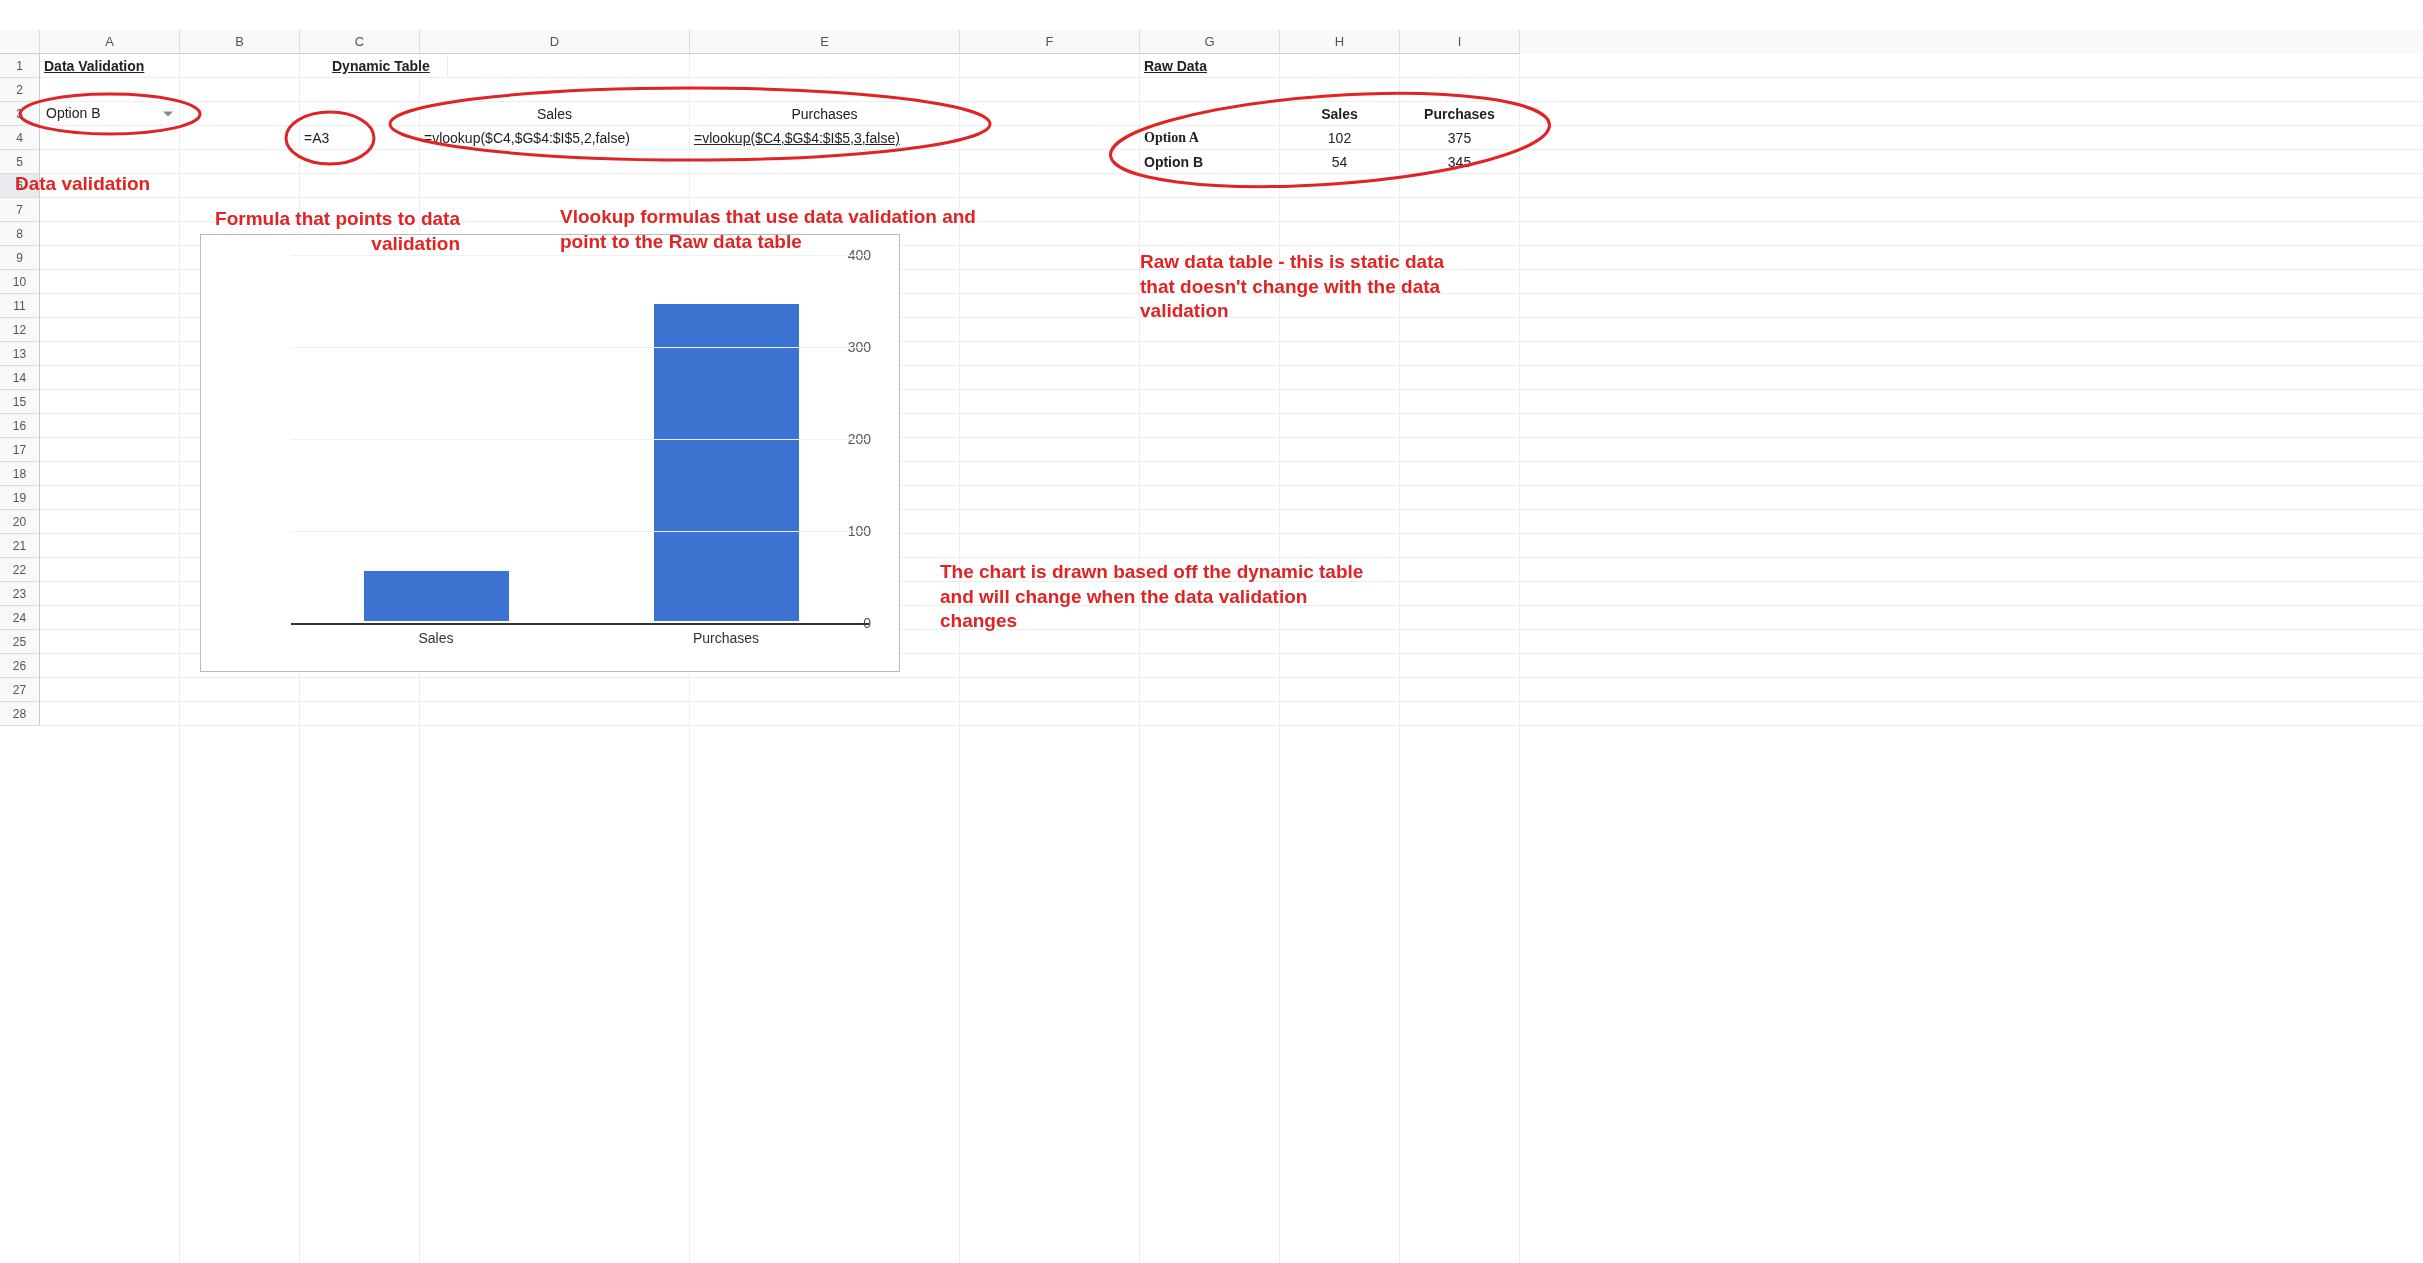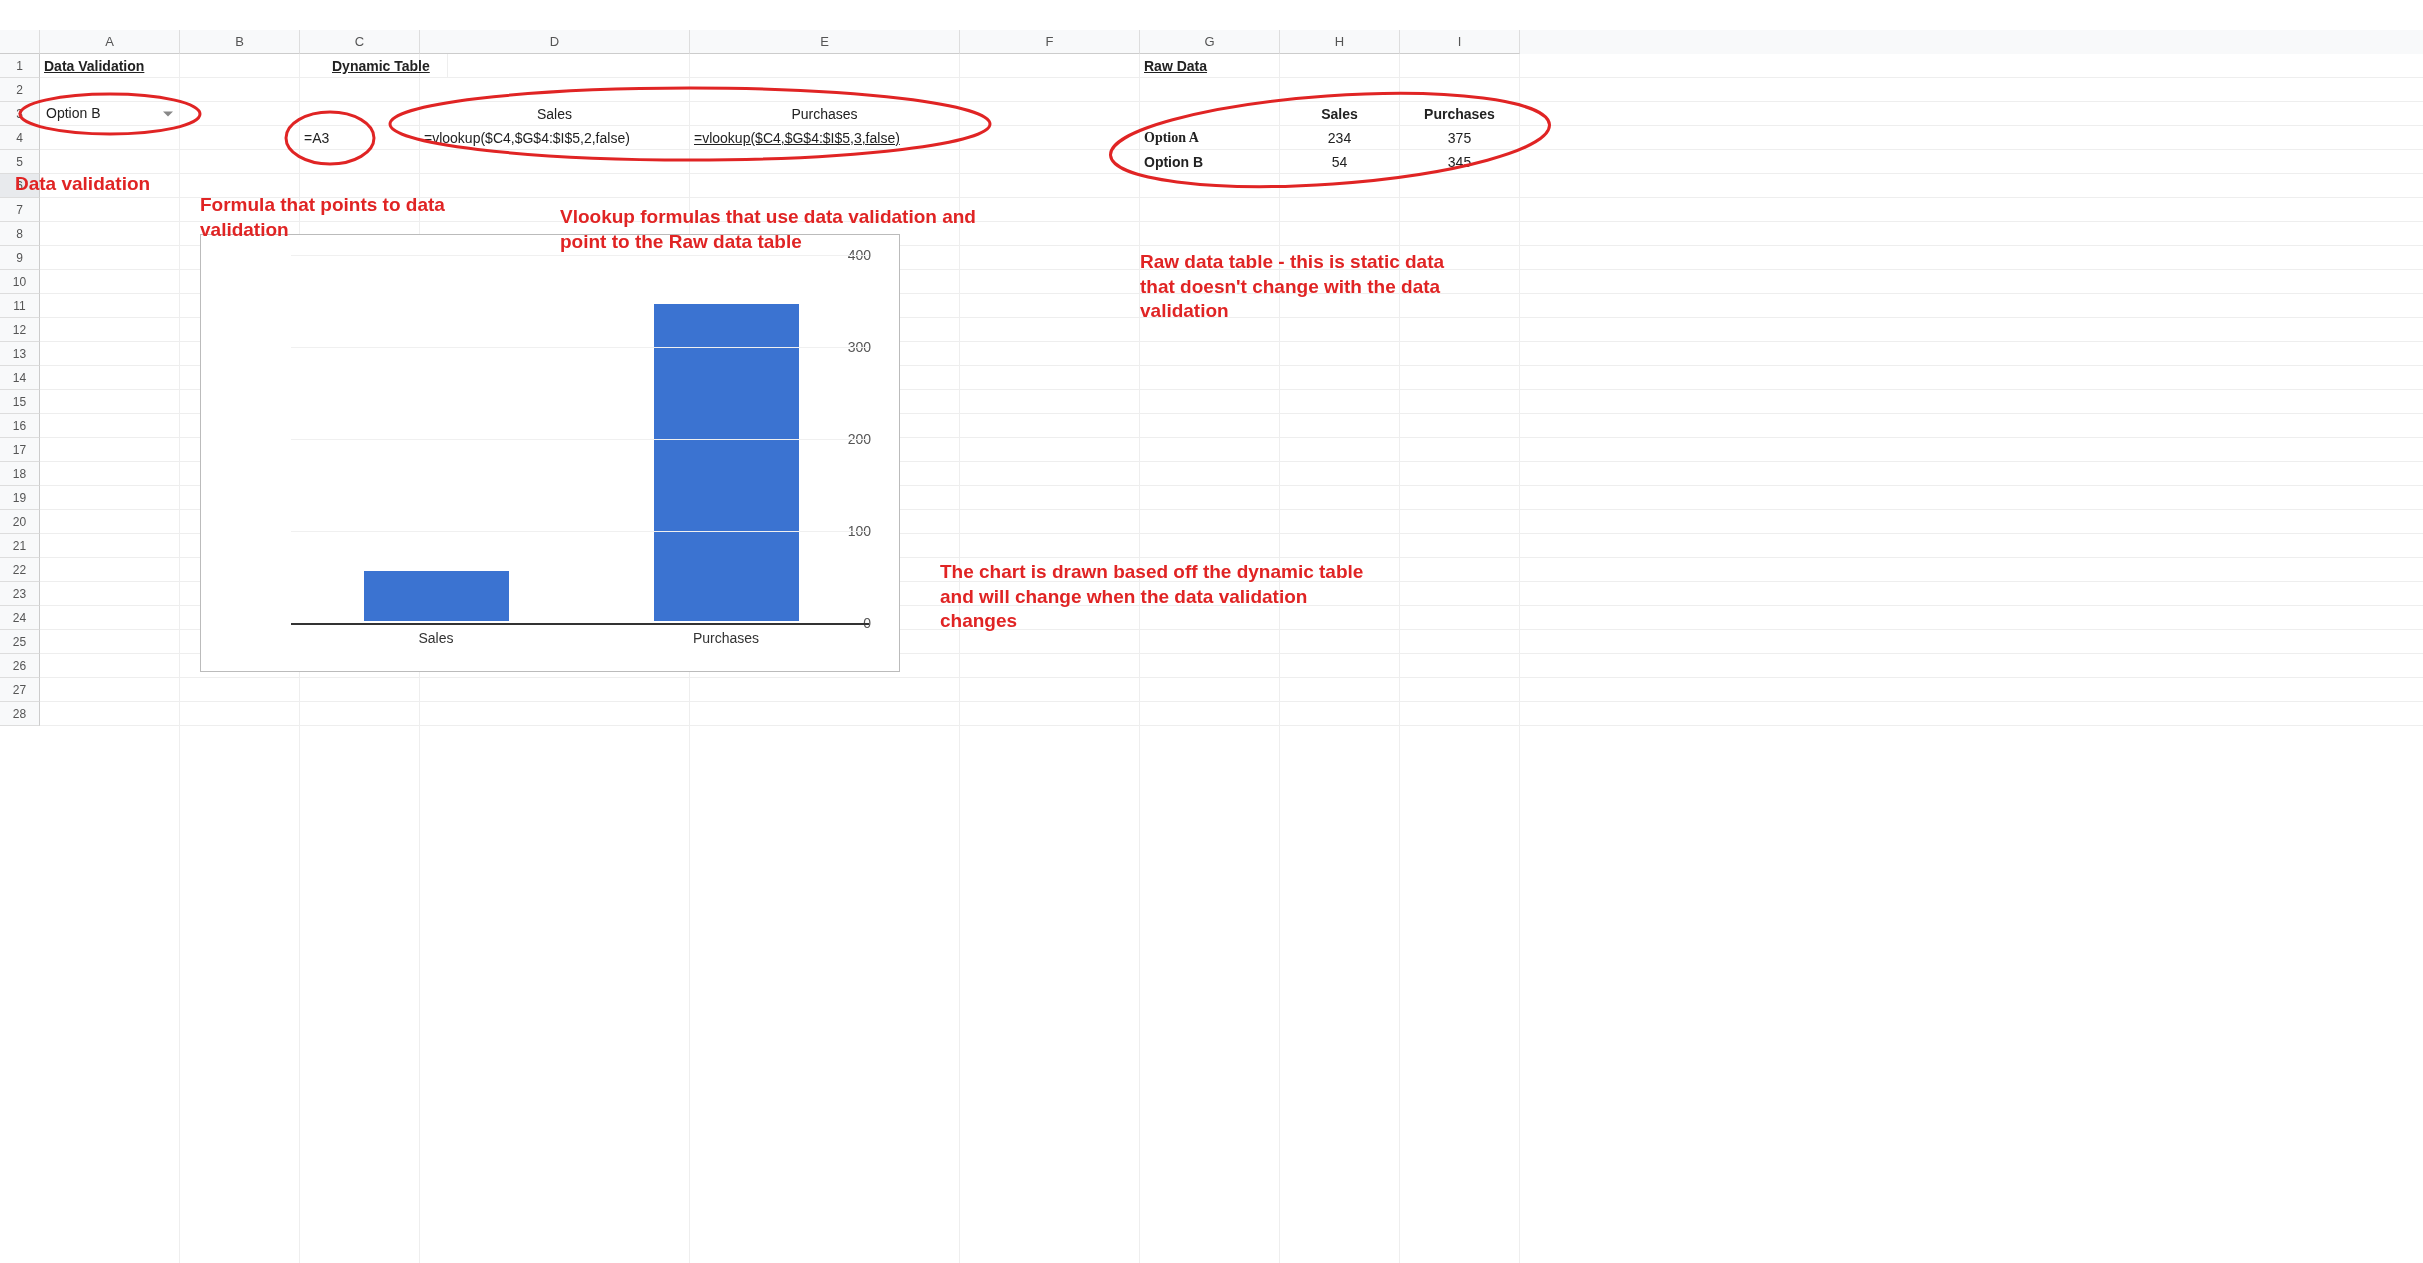--- a/index.html
+++ b/index.html
@@ -278,21 +278,21 @@
       <div class="cell center" id="E3" style="left: 650px; top: 48px; width: 270px;">Purchases</div>
 
       <div class="cell left" id="C4" style="left: 260px; top: 72px; width: 120px;">=A3</div>
       <div class="cell left" id="D4" style="left: 380px; top: 72px; width: 270px;">=vlookup($C4,$G$4:$I$5,2,false)</div>
       <div class="cell left" id="E4" style="left: 650px; top: 72px; width: 270px; text-decoration: underline;">=vlookup($C4,$G$4:$I$5,3,false)</div>
 
       <div class="cell center bold" id="H3" style="left: 1240px; top: 48px; width: 120px;">Sales</div>
       <div class="cell center bold" id="I3" style="left: 1360px; top: 48px; width: 120px;">Purchases</div>
 
       <div class="cell bold" id="G4" style="left: 1100px; top: 72px; width: 140px; font-family: Liberation Serif, serif;">Option A</div>
-      <div class="cell center" id="H4" style="left: 1240px; top: 72px; width: 120px;">234</div>
+      <div class="cell center" id="H4" style="left: 1240px; top: 72px; width: 120px;">102</div>
       <div class="cell center" id="I4" style="left: 1360px; top: 72px; width: 120px;">375</div>
 
       <div class="cell bold" id="G5" style="left: 1100px; top: 96px; width: 140px;">Option B</div>
       <div class="cell center" id="H5" style="left: 1240px; top: 96px; width: 120px;">54</div>
       <div class="cell center" id="I5" style="left: 1360px; top: 96px; width: 120px;">345</div>
 
       <div class="chart-frame" id="chart" style="left: 160px; top: 180px; width: 700px; height: 438px;">
         <div class="chart-inner">
           <div class="plot-area" id="plot">
               <div class="bar" style="left: 72.5px; width: 145px; height: 49.68px;"></div>
@@ -316,21 +316,21 @@
     </div>
 
     <div class="anno-layer">
       <svg id="anno-svg" width="100%" height="100%">
           <ellipse cx="110" cy="84" rx="90" ry="20" fill="none" stroke="#e02424" stroke-width="3"></ellipse>
           <ellipse cx="330" cy="108" rx="44" ry="26" fill="none" stroke="#e02424" stroke-width="3"></ellipse>
           <ellipse cx="690" cy="94" rx="300" ry="36" fill="none" stroke="#e02424" stroke-width="3"></ellipse>
           <ellipse cx="1330" cy="110" rx="220" ry="44" fill="none" stroke="#e02424" stroke-width="3" transform="rotate(-4 1330 110)"></ellipse>
         </svg>
       <div class="anno-text" style="left:15px; top:142px;">Data validation</div>
-      <div class="anno-text" style="left:200px; top:163px; width:260px;">Formula that points to data validation</div>
+      <div class="anno-text" style="left:200px; top:177px; width:260px;text-align:right;">Formula that points to data validation</div>
       <div class="anno-text" style="left:560px; top:175px; width:460px;">Vlookup formulas that use data validation and point to the Raw data table</div>
       <div class="anno-text" style="left:1140px; top:220px; width:340px;">Raw data table - this is static data that doesn't change with the data validation</div>
       <div class="anno-text" style="left:940px; top:530px; width:440px;">The chart is drawn based off the dynamic table and will change when the data validation changes</div>
     </div>
 
   </div>
 
 </div>
 
 </body></html>

